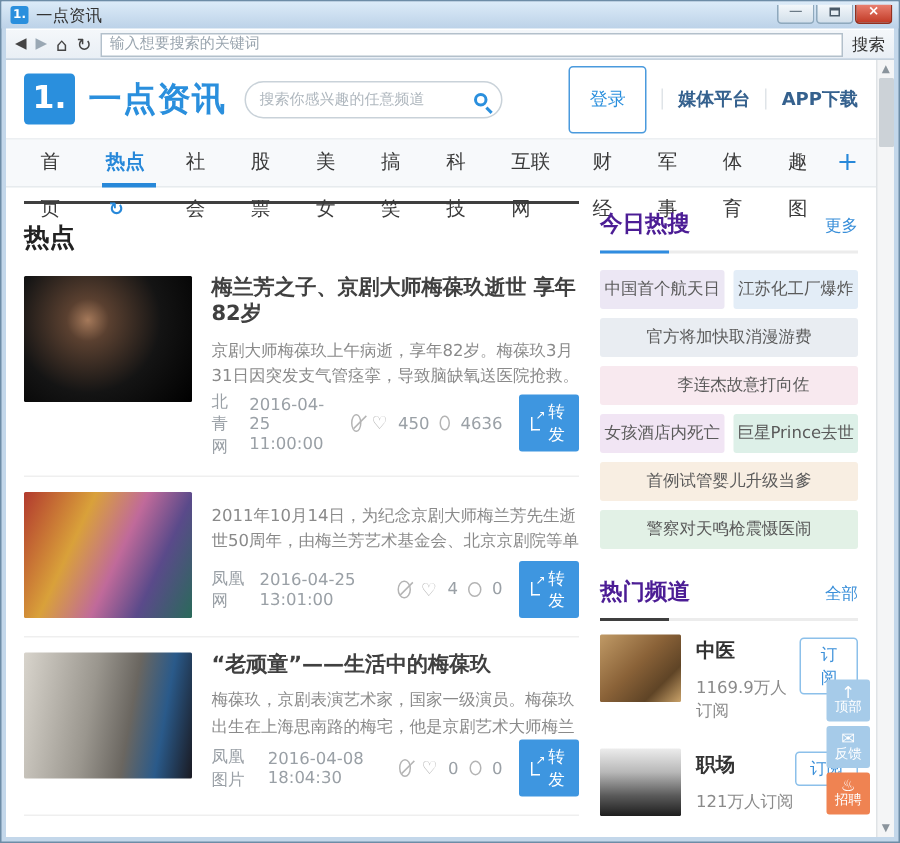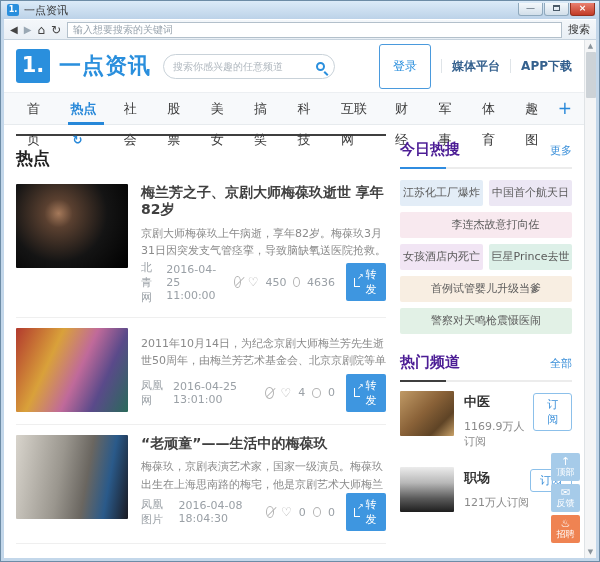--- a/index.html
+++ b/index.html
@@ -245,22 +245,23 @@
 
         </div>
 
         <div class="col-right">
 
           <div class="side-header accent-blue">
             <span class="side-title">今日热搜</span>
             <a class="side-link">更多</a>
           </div>
           <div class="tag-wrap">
+            <span class="hs-tag half" style="background-color: rgb(236, 231, 244);">中国首个航天日</span>
             <span class="hs-tag half" style="background-color: rgb(227, 237, 247);">江苏化工厂爆炸</span>
-            <span class="hs-tag half" style="background-color: rgb(236, 231, 244);">中国首个航天日</span>
+            <span class="hs-tag full" style="background-color: rgb(233, 237, 242);">官方将加快取消漫游费</span>
             <span class="hs-tag full" style="background-color: rgb(248, 233, 239); padding-left: 19px;">李连杰故意打向佐</span>
             <span class="hs-tag half" style="background-color: rgb(241, 229, 244);">女孩酒店内死亡</span>
             <span class="hs-tag half" style="background-color: rgb(221, 240, 232);">巨星Prince去世</span>
             <span class="hs-tag full" style="background-color: rgb(248, 238, 226);">首例试管婴儿升级当爹</span>
             <span class="hs-tag full" style="background-color: rgb(226, 241, 230);">警察对天鸣枪震慑医闹</span>
           </div>
 
           <div class="channels">
             <div class="side-header accent-dark">
               <span class="side-title">热门频道</span>

